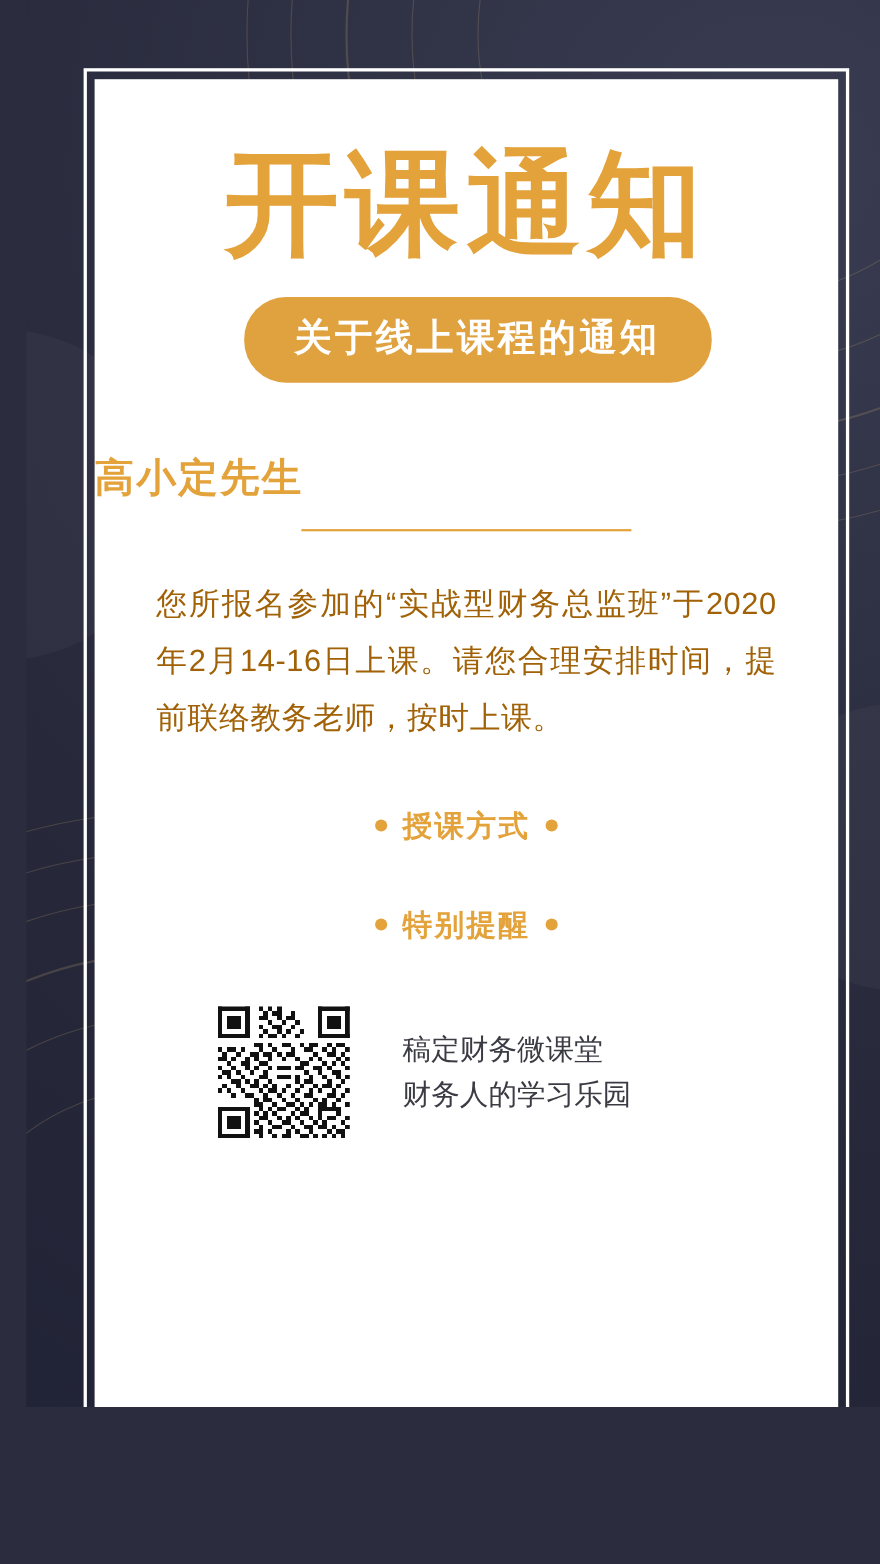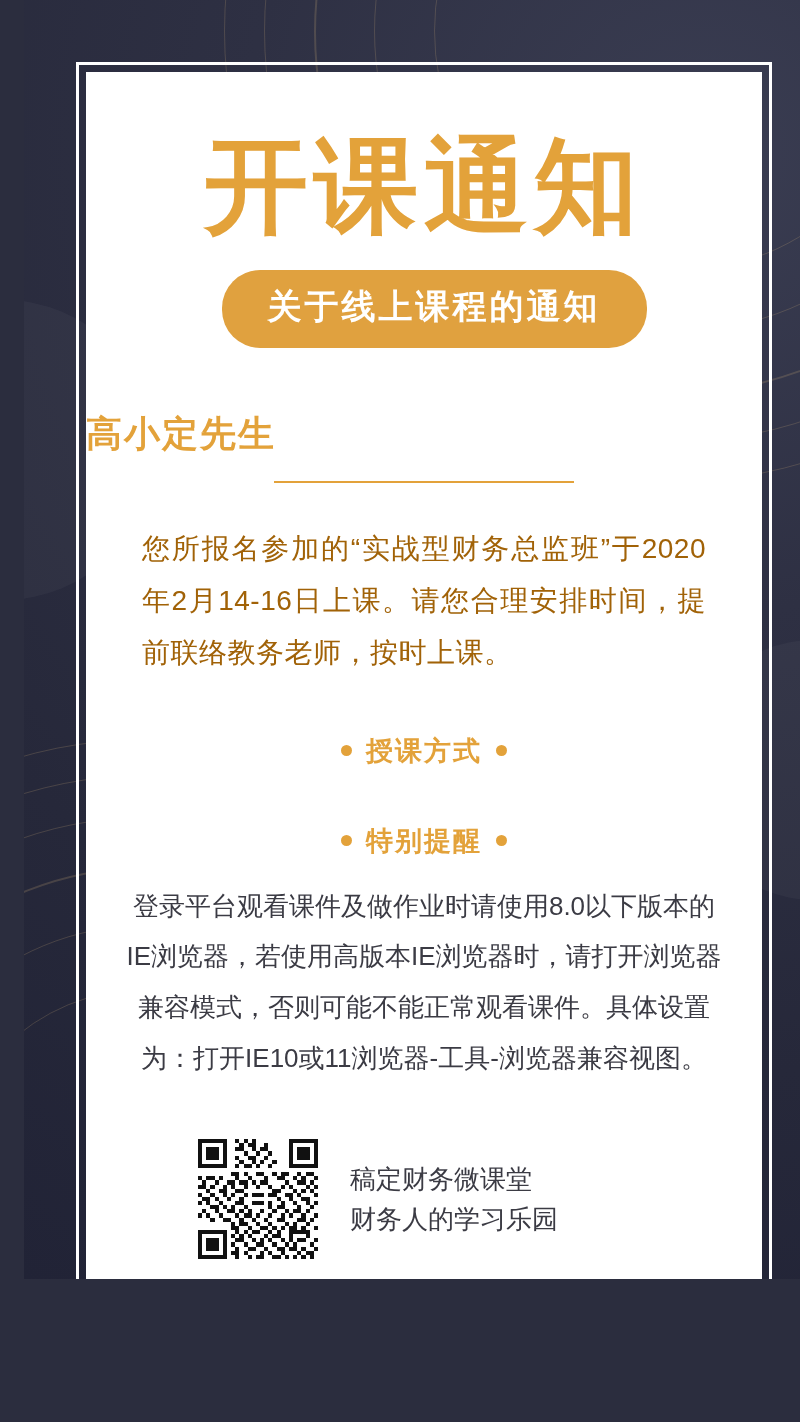--- a/index.html
+++ b/index.html
@@ -147,21 +147,21 @@
   .section-body.notice {
     margin: 22px 38px 0;
     font-size: 26px;
     line-height: 1.95;
     color: #3b3b44;
   }
 
   .footer {
     display: flex;
     align-items: center;
-    gap: 32px;
+    gap: 48px;
     margin: 56px 0 0 112px;
   }
   .qr {
     width: 120px;
     height: 120px;
     position: relative;
     background: #ffffff;
   }
   .qr svg { display: block; }
   .footer-text {
@@ -214,21 +214,20 @@
       <span class="dot"></span>
       <span class="label">授课方式</span>
       <span class="dot"></span>
     </div>
 
     <div class="section-head">
       <span class="dot"></span>
       <span class="label">特别提醒</span>
       <span class="dot"></span>
     </div>
-    <div class="section-body notice">登录平台观看课件及做作业时请使用8.0以下版本的IE浏览器，若使用高版本IE浏览器时，请打开浏览器兼容模式，否则可能不能正常观看课件。具体设置为：打开IE10或11浏览器-工具-浏览器兼容视图。</div>
 
     <div class="footer">
       <div class="qr">
         <svg width="120" height="120" viewBox="0 0 29 29" shape-rendering="crispEdges">
           <rect width="29" height="29" fill="#ffffff"></rect>
           <g fill="#111111">
             <rect x="0" y="0" width="7" height="1"></rect>
               <rect x="0" y="6" width="7" height="1"></rect>
             <rect x="0" y="0" width="1" height="7"></rect>
               <rect x="6" y="0" width="1" height="7"></rect>

